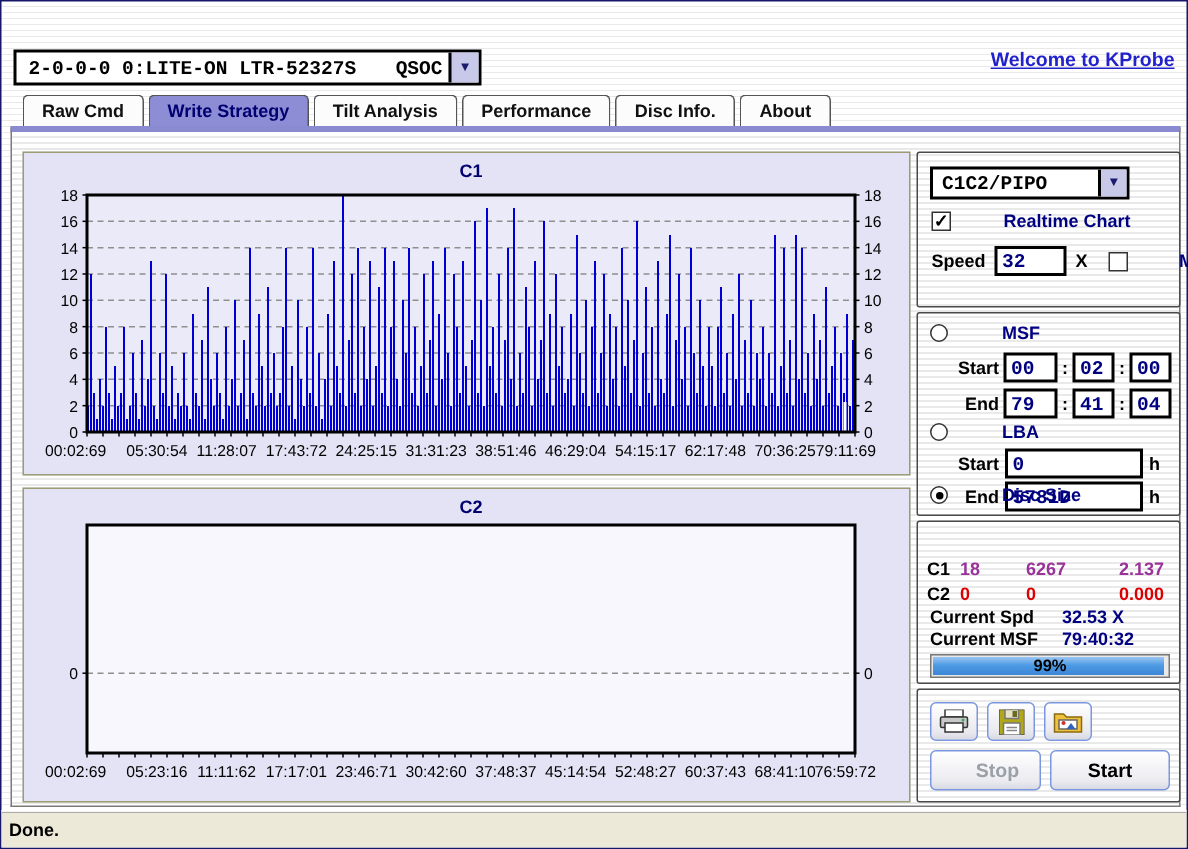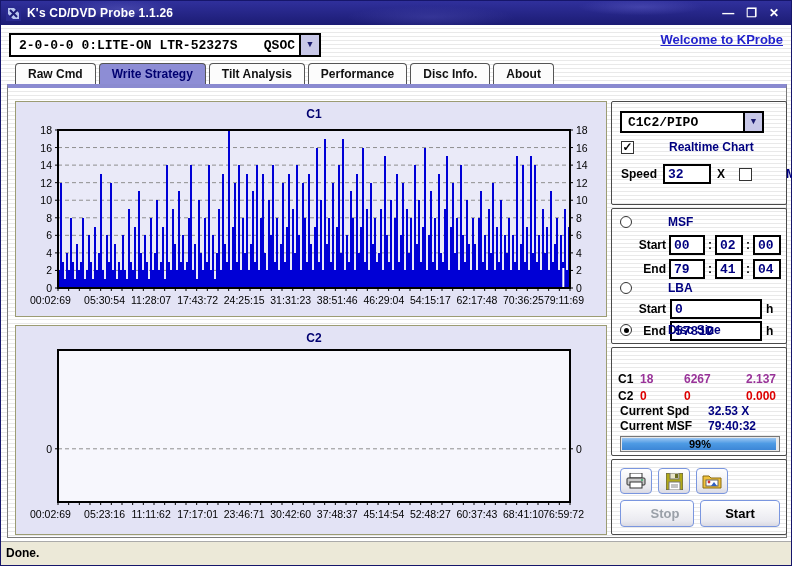--- a/index.html
+++ b/index.html
@@ -53,21 +53,21 @@
   .chart-panel svg { display:block; }
 
   
   .group { position:absolute; left:610px; width:176px; border:1px solid #4a4a4a; border-radius:2px;
     background:transparent; }
   .g1 { top:100px; height:104px; }
   .g2 { top:207px; height:136px; }
   .g3 { top:346px; height:109px; }
   .g4 { top:458px; height:76px; }
 
-  .mode-combo { position:absolute; left:8px; top:9px; width:144px; height:22px; background:#fff;
+  .mode-combo { position:absolute; left:8px; top:9px; width:133px; height:22px; background:#fff;
     border:2px solid #000; display:flex; align-items:center;
     font-family:"Liberation Mono", monospace; font-size:13px; font-weight:bold; }
   .mode-combo .val { padding-left:6px; }
   .mode-combo .arrow-btn { margin-left:auto; width:19px; height:100%; background:#c8c8e8;
     border-left:2px solid #000; display:flex; align-items:center; justify-content:center;
     font-size:9px; color:#1a1a6e; }
 
   .chk { width:13px; height:13px; border:1px solid #333; background:#fff; display:inline-flex;
     align-items:center; justify-content:center; font-size:12px; font-weight:bold; color:#000;
     line-height:10px; flex:0 0 auto; }
@@ -120,33 +120,20 @@
   
   .statusbar { position:absolute; left:0; bottom:0; width:100%; height:25px; background:#ece9d8;
     border-top:1px solid #fff; box-shadow:inset 0 1px 0 #aaa; display:flex; align-items:center;
     font-size:12px; font-weight:bold; color:#000; padding-left:5px; }
 </style>
 </head>
 <body>
 
 <div class="window">
 
-  <div class="titlebar">
-    <svg class="app-icon" viewBox="0 0 15 15">
-      <rect x="0" y="0" width="15" height="15" fill="#2a2a90"></rect>
-      <path d="M2 2 L8 2 L13 7 L13 13 L7 13 L2 8 Z" fill="#b9c6ef"></path>
-      <path d="M4 4 L11 11 M11 4 L4 11" stroke="#1d1d78" stroke-width="2"></path>
-    </svg>
-    <span class="title-text">K's CD/DVD Probe 1.1.26</span>
-    <span class="winbtns">
-      <span class="winbtn">—</span>
-      <span class="winbtn">❐</span>
-      <span class="winbtn">✕</span>
-    </span>
-  </div>
 
   <div class="drive-combo">
     <span class="val">2-0-0-0 0:LITE-ON LTR-52327S</span>
     <span class="suffix">QSOC</span>
     <span class="arrow-btn">
       <span>▼</span>
     </span>
   </div>
 
   <a class="welcome-link" href="#">Welcome to KProbe</a>

